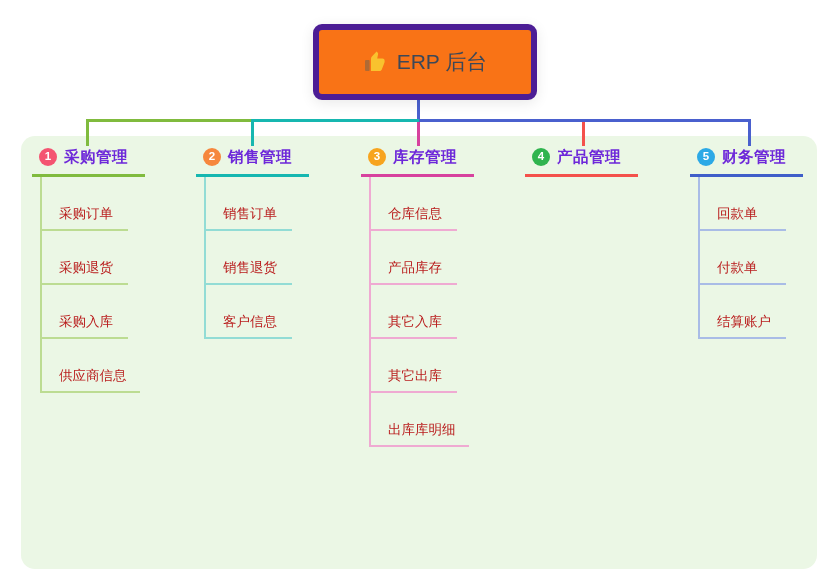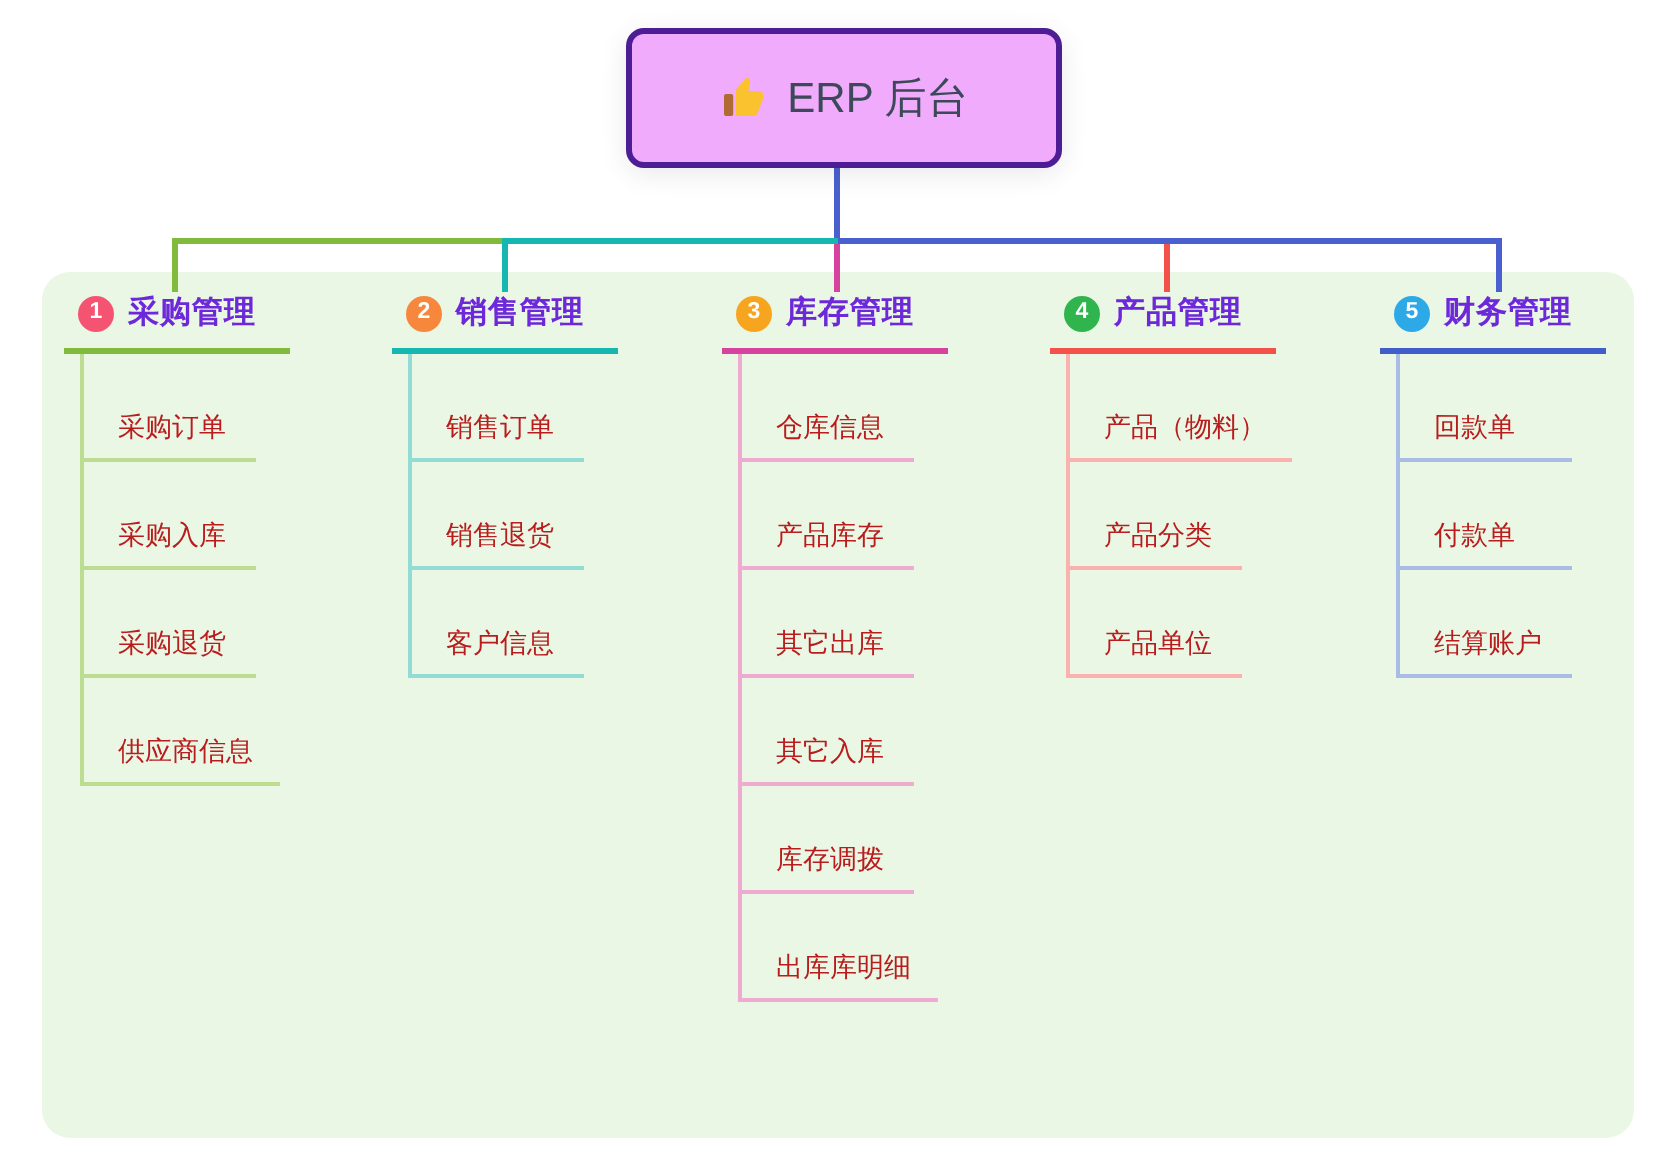--- a/index.html
+++ b/index.html
@@ -7,22 +7,22 @@
     width:839px;height:588px;position:relative;overflow:hidden;
     background:#ffffff;
     font-family:"Liberation Sans","DejaVu Sans",sans-serif;
   }
   .board{
     position:absolute;left:21px;top:136px;width:796px;height:433px;
     border-radius:14px;z-index:0;
   }
   .line{position:absolute;z-index:1;}
   .root-node{
-    position:absolute;left:313px;top:14px;width:212px;height:64px;z-index:2;
-    background:#f0abfc;border:3px solid #4c1d95;border-radius:9px;
+    position:absolute;left:313px;top:24px;width:212px;height:64px;z-index:2;
+    background:#f97316;border:6px solid #4c1d95;border-radius:9px;
     box-shadow:0 3px 14px rgba(0,0,0,.09);
     display:flex;align-items:center;justify-content:center;gap:10px;
     font-size:21px;font-weight:500;color:#3d4858;
   }
   .root-node .ticon{display:flex;align-items:center;}
   .branch{position:absolute;top:146px;z-index:2;}
   .branch-header{
     display:flex;align-items:center;width:max-content;min-width:113px;
     box-sizing:border-box;padding:0 14px 7px 0;
     border-bottom:3px solid var(--accent);
@@ -69,24 +69,24 @@
 <div class="branch" style="left: 32px; --accent: #80bb3e; --light: #bcdc92;">
     <div class="branch-header">
       <span class="badge" style="background: rgb(244, 84, 113);">1</span>
       <span class="blabel">采购管理</span>
     </div>
     <div class="children">
       <div class="child">
         <span>采购订单</span>
       </div>
       <div class="child">
-        <span>采购入库</span>
+        <span>采购退货</span>
       </div>
       <div class="child">
-        <span>采购退货</span>
+        <span>采购入库</span>
       </div>
       <div class="child">
         <span>供应商信息</span>
       </div>
     </div>
   </div>
 <div class="branch" style="left: 196px; --accent: #16b7b0; --light: #92dcd5;">
     <div class="branch-header">
       <span class="badge" style="background: rgb(246, 135, 61);">2</span>
       <span class="blabel">销售管理</span>
@@ -109,48 +109,34 @@
       <span class="blabel">库存管理</span>
     </div>
     <div class="children">
       <div class="child">
         <span>仓库信息</span>
       </div>
       <div class="child">
         <span>产品库存</span>
       </div>
       <div class="child">
-        <span>其它出库</span>
-      </div>
-      <div class="child">
         <span>其它入库</span>
       </div>
       <div class="child">
-        <span>库存调拨</span>
+        <span>其它出库</span>
       </div>
       <div class="child">
         <span>出库库明细</span>
       </div>
     </div>
   </div>
 <div class="branch" style="left: 525px; --accent: #f4514b; --light: #fbb2ae;">
     <div class="branch-header">
       <span class="badge" style="background: rgb(47, 180, 78);">4</span>
       <span class="blabel">产品管理</span>
-    </div>
-    <div class="children">
-      <div class="child">
-        <span>产品（物料）</span>
-      </div>
-      <div class="child">
-        <span>产品分类</span>
-      </div>
-      <div class="child">
-        <span>产品单位</span>
-      </div>
     </div>
   </div>
 <div class="branch" style="left: 690px; --accent: #3f5ec9; --light: #a9bce6;">
     <div class="branch-header">
       <span class="badge" style="background: rgb(44, 169, 230);">5</span>
       <span class="blabel">财务管理</span>
     </div>
     <div class="children">
       <div class="child">
         <span>回款单</span>

